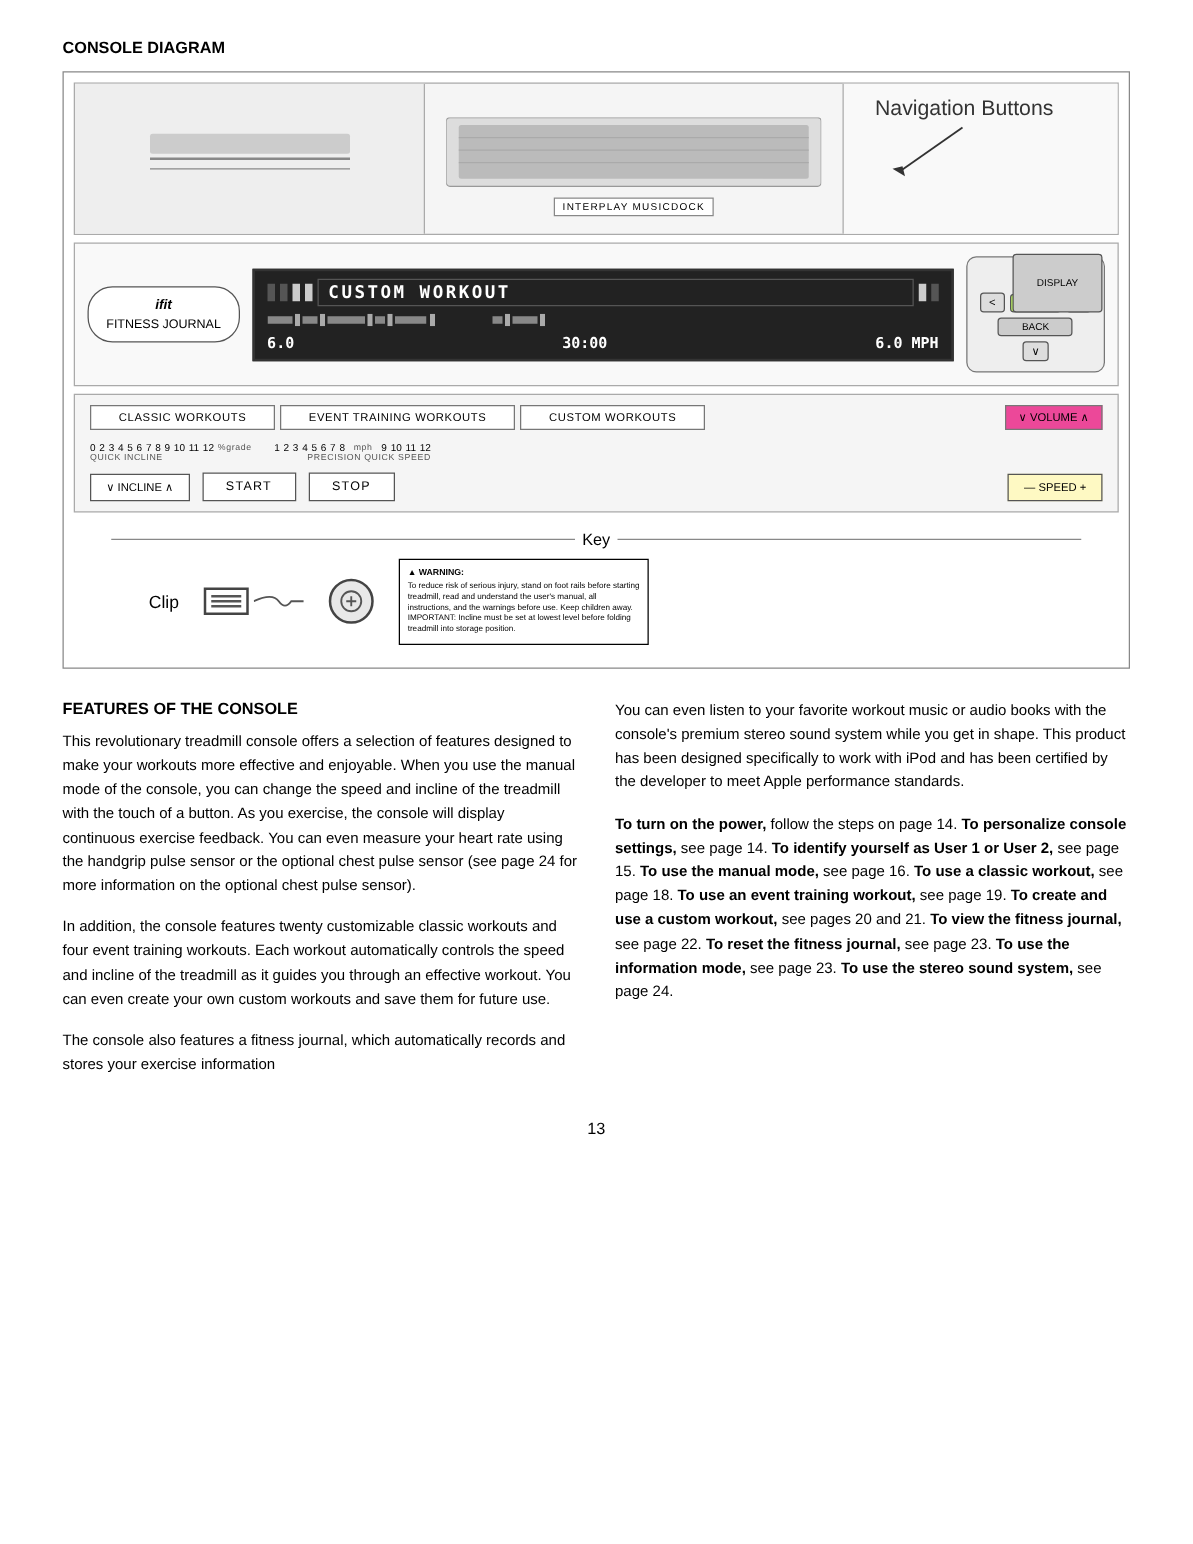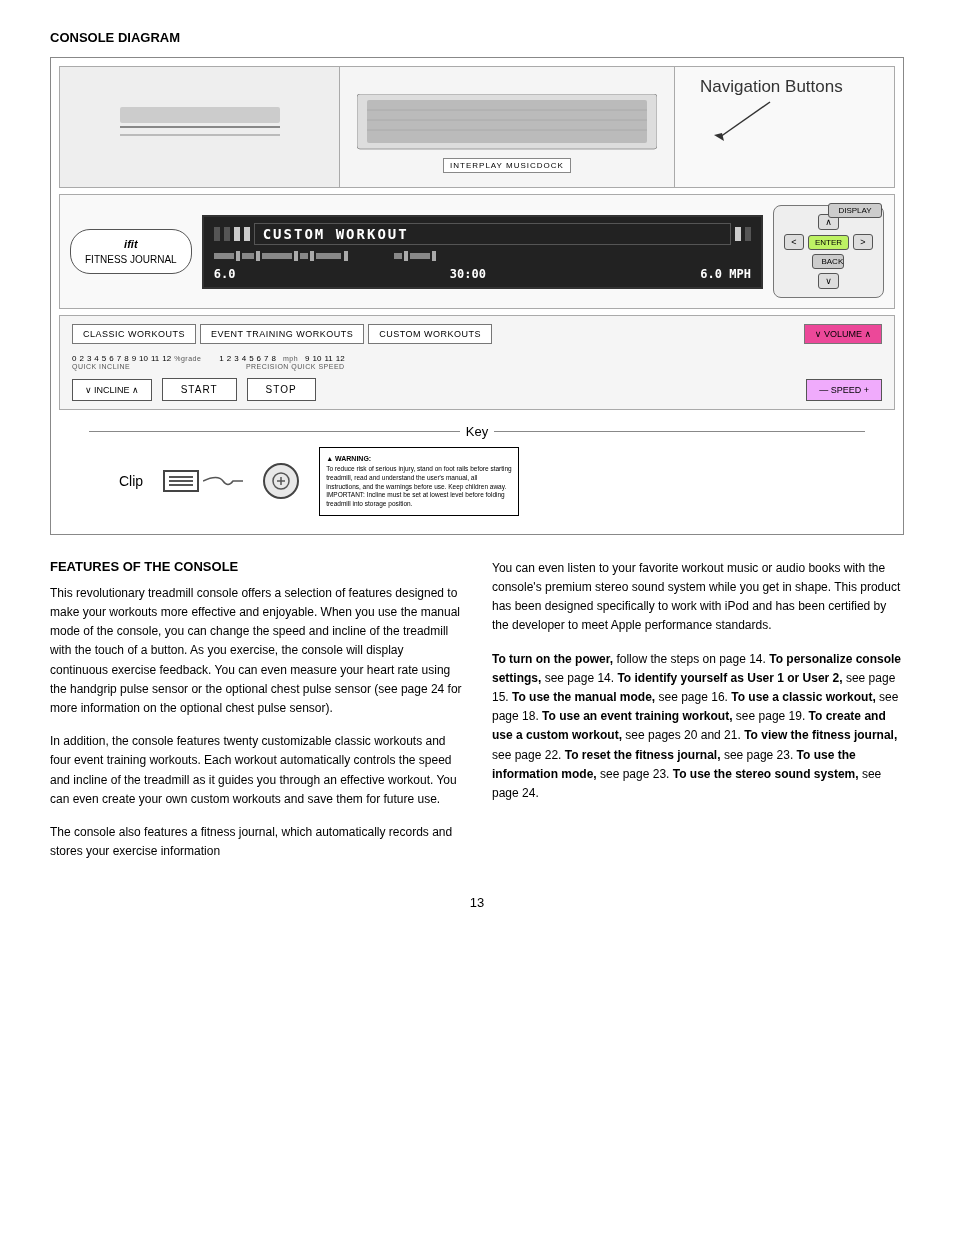--- a/index.html
+++ b/index.html
@@ -206,62 +206,62 @@
       font-size: 9px;
       background: #ddd;
       cursor: pointer;
       min-width: 20px;
       text-align: center;
     }
 
     .nav-btn-display {
       border: 1px solid #555;
       border-radius: 3px;
-      padding: 2px 8px;
+      padding: 18px 8px;
       font-size: 8px;
       background: #ccc;
       text-align: center;
-      width: 54px;
+      width: 72px;
     }
 
     .nav-btn-enter {
       border: 1px solid #555;
       border-radius: 3px;
       padding: 2px 6px;
       font-size: 8px;
       background: #bef264;
     }
 
     .nav-btn-back {
       border: 1px solid #555;
       border-radius: 3px;
       padding: 2px 8px;
       font-size: 8px;
       background: #ccc;
       text-align: center;
-      width: 32px;
+      width: 60px;
     }
 
     
     .diagram-bottom {
       border: 1px solid #aaa;
       background: #f5f5f5;
       padding: 8px 12px;
     }
 
     .workout-tabs {
       display: flex;
       gap: 4px;
       margin-bottom: 10px;
       align-items: center;
     }
 
     .workout-tab {
       border: 1px solid #777;
-      padding: 4px 10px;
+      padding: 4px 22px;
       font-size: 9px;
       letter-spacing: 0.5px;
       background: #fff;
       text-align: center;
     }
 
     .volume-ctrl {
       border: 1px solid #777;
       padding: 4px 10px;
       font-size: 9px;
@@ -309,21 +309,21 @@
       border: 1px solid #555;
       padding: 5px 12px;
       font-size: 9px;
       background: #fff;
     }
 
     .speed-btn {
       border: 1px solid #555;
       padding: 5px 12px;
       font-size: 9px;
-      background: #f0abfc;
+      background: #fef9c3;
       margin-left: auto;
     }
 
     .warning-box {
       border: 1px solid #000;
       padding: 6px;
       font-size: 7px;
       max-width: 200px;
       line-height: 1.3;
     }

